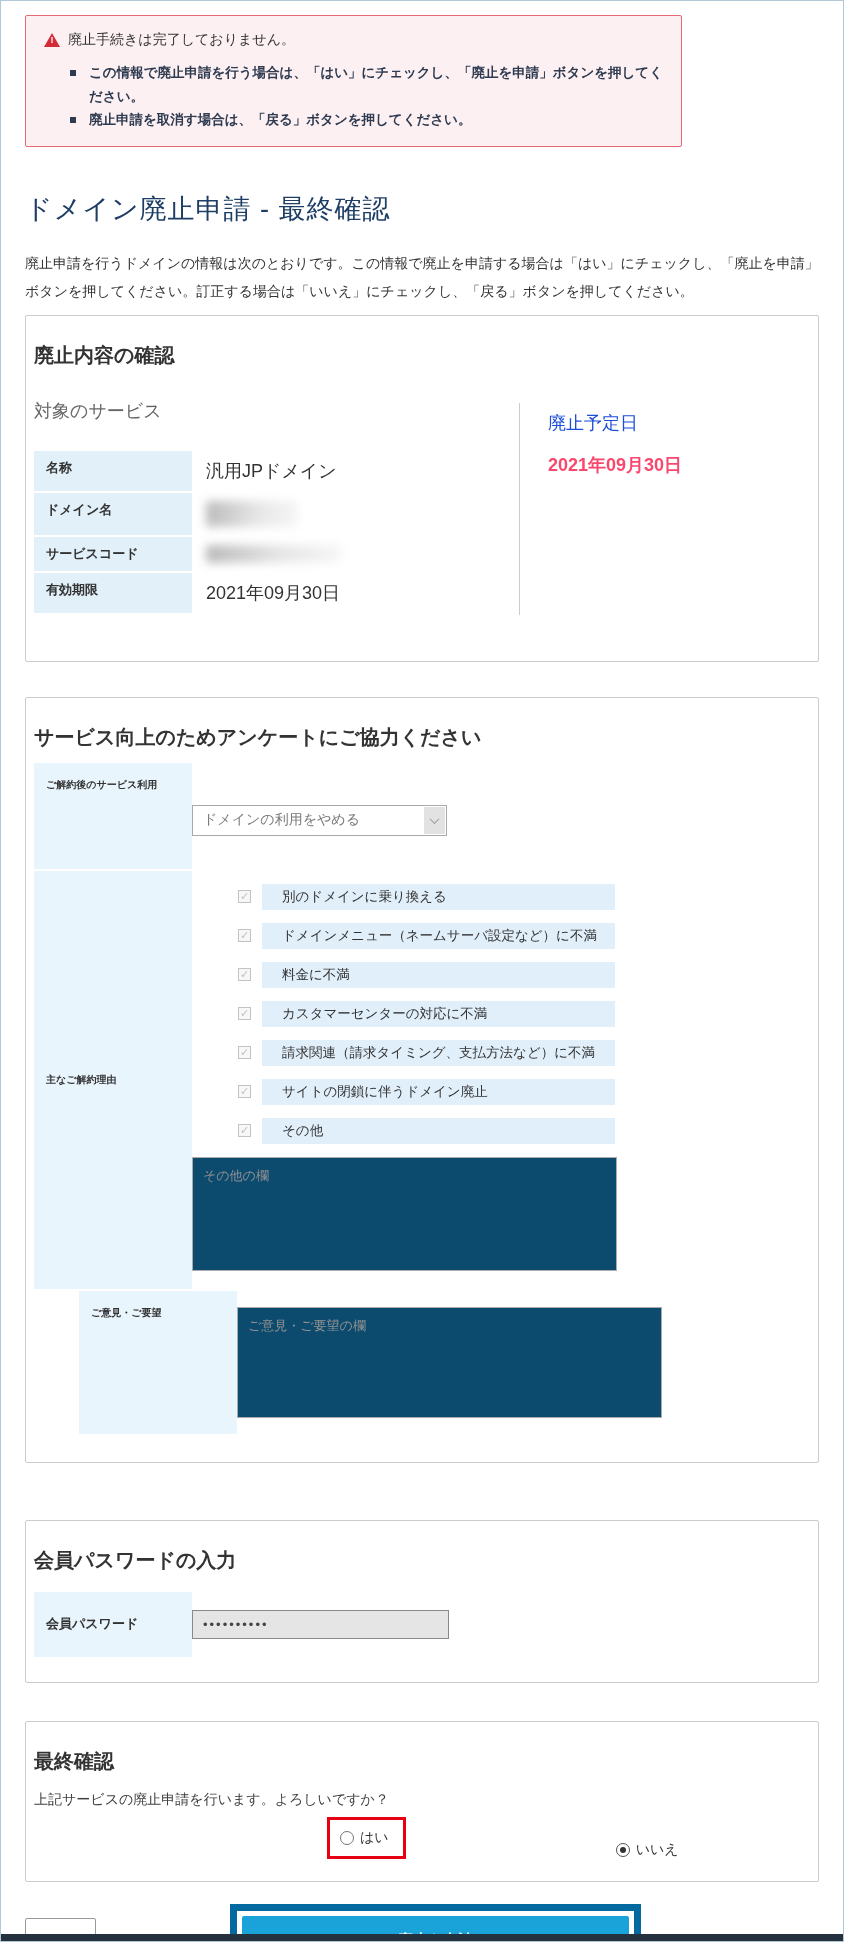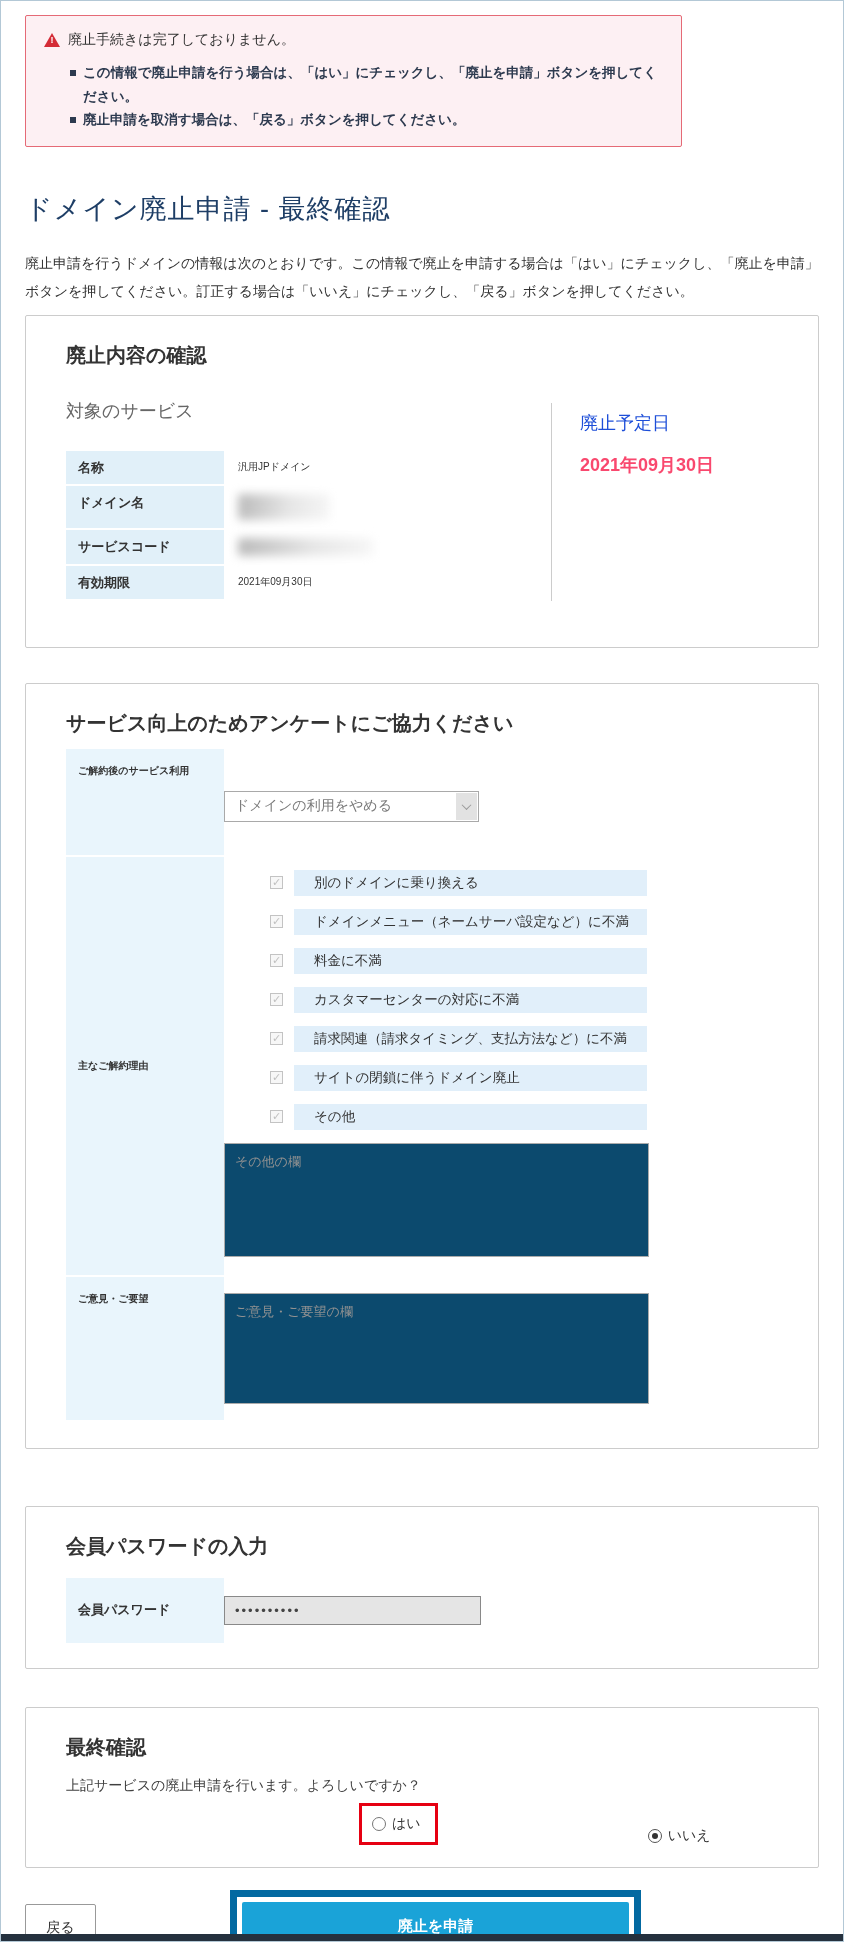--- a/index.html
+++ b/index.html
@@ -20,43 +20,43 @@
   .warn-icon {
     position:relative; width:0; height:0; flex:0 0 auto;
     border-left:8px solid transparent; border-right:8px solid transparent;
     border-bottom:14px solid #d42b36;
   }
   .warn-icon i {
     position:absolute; left:-1.5px; top:3px; font-style:normal;
     color:#fff; font-size:9px; font-weight:bold; line-height:1;
   }
   .alert-list { margin:12px 0 0 26px; }
-  .alert-item { display:flex; gap:7px; font-size:13.5px; font-weight:bold; color:#2d3a4f; line-height:1.75; }
+  .alert-item { display:flex; gap:13px; font-size:13.5px; font-weight:bold; color:#2d3a4f; line-height:1.75; }
   .sq { flex:0 0 auto; width:6px; height:6px; background:#2d3a4f; margin-top:9px; }
 
   
   .page-title { margin-top:44px; font-size:27px; font-weight:400; color:#1e3e66; letter-spacing:1px; }
   .page-desc { margin-top:22px; width:796px; font-size:14px; line-height:2; color:#333; }
 
   
-  .box { border:1px solid #ccc; border-radius:2px; background:#fff; padding:26px 40px; }
+  .box { border:1px solid #ccc; border-radius:2px; background:#fff; padding:26px 8px; }
   .box-h { font-size:20px; font-weight:bold; color:#333; }
 
   
   .box1 { margin-top:10px; padding-bottom:46px; }
   .box1-body { display:flex; margin-top:30px; }
   .box1-left { width:485px; }
   .sub-h { font-size:18px; font-weight:400; color:#666; }
   .info-table { margin-top:28px; width:406px; }
   .info-row { display:flex; margin-bottom:2px; }
   .info-label {
     width:158px; background:#e1f0f9; font-size:13px; font-weight:bold;
     padding:9px 12px; line-height:15px;
   }
-  .info-value { flex:1; font-size:10px; padding:8px 14px; display:flex; align-items:center; }
+  .info-value { flex:1; font-size:18px; padding:8px 14px; display:flex; align-items:center; }
   .masked { background:linear-gradient(100deg,#b9b9b9,#e6e6e6 55%,#f7f7f7); filter:blur(5px); border-radius:3px; }
   .masked.code { width:135px; height:18px; }
   .masked.domain { width:92px; height:26px; }
   .box1-right { border-left:1px solid #ccc; margin-top:4px; padding:8px 0 0 28px; }
   .sched-label { font-size:18px; color:#1d4ed8; font-weight:400; }
   .sched-date { margin-top:18px; font-size:18px; font-weight:bold; color:#f9486e; }
 
   
   .box2 { margin-top:35px; padding-bottom:26px; }
   .survey { margin-top:12px; }
@@ -92,21 +92,21 @@
   .cb-bar {
     margin-left:11px; width:353px; height:26px; background:#e1effa;
     display:flex; align-items:center; padding-left:20px; font-size:13.5px; color:#333;
   }
   .textarea {
     position:relative; width:425px; border:1px solid #ababab; background:#0c4a6e;
     font-size:13px; color:#919191; padding:8px 10px; line-height:1.5;
   }
   .textarea.other { height:114px; margin-top:5px; }
   .textarea.feedback { height:111px; }
-  .row-feedback { min-height:143px; }
+  .row-feedback { min-height:143px;margin-left:45px; }
   .row-feedback .sfield { padding-top:16px; }
 
   
   .box3 { margin-top:57px; padding-bottom:25px; }
   .pw-row { display:flex; margin-top:18px; }
   .pw-label {
     width:158px; background:#e9f5fc; font-size:13px; font-weight:bold;
     padding:12px; height:65px; display:flex; align-items:center; flex:0 0 auto;
   }
   .pw-field { flex:1; display:flex; align-items:center; }

